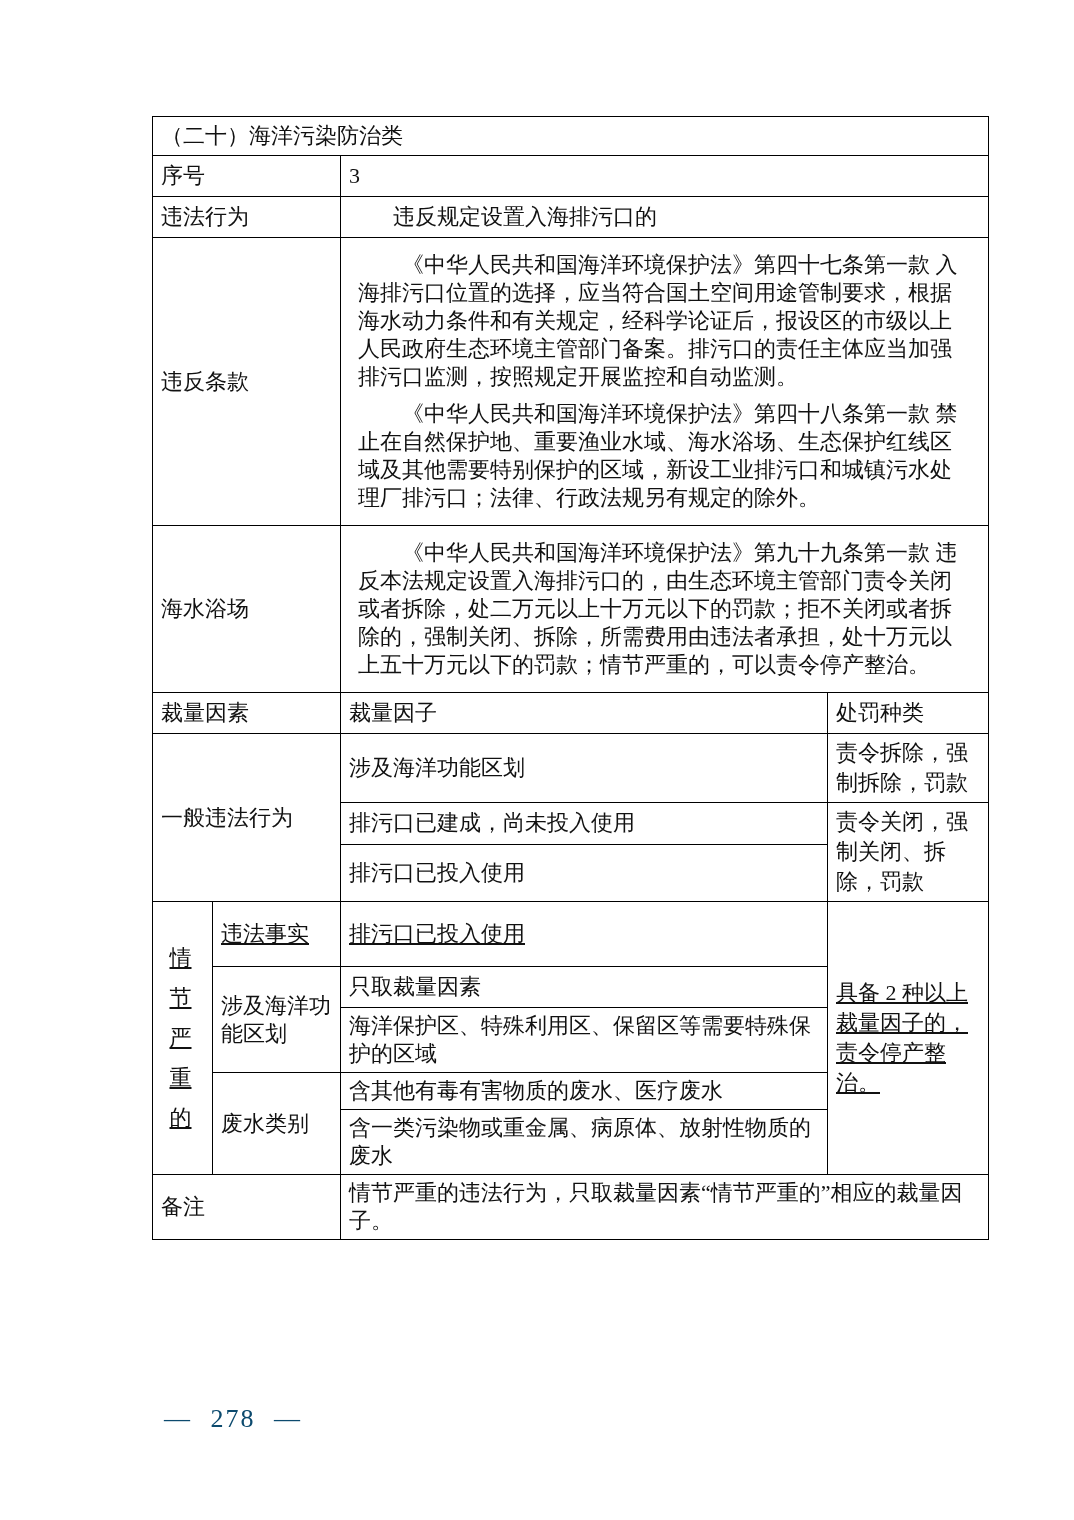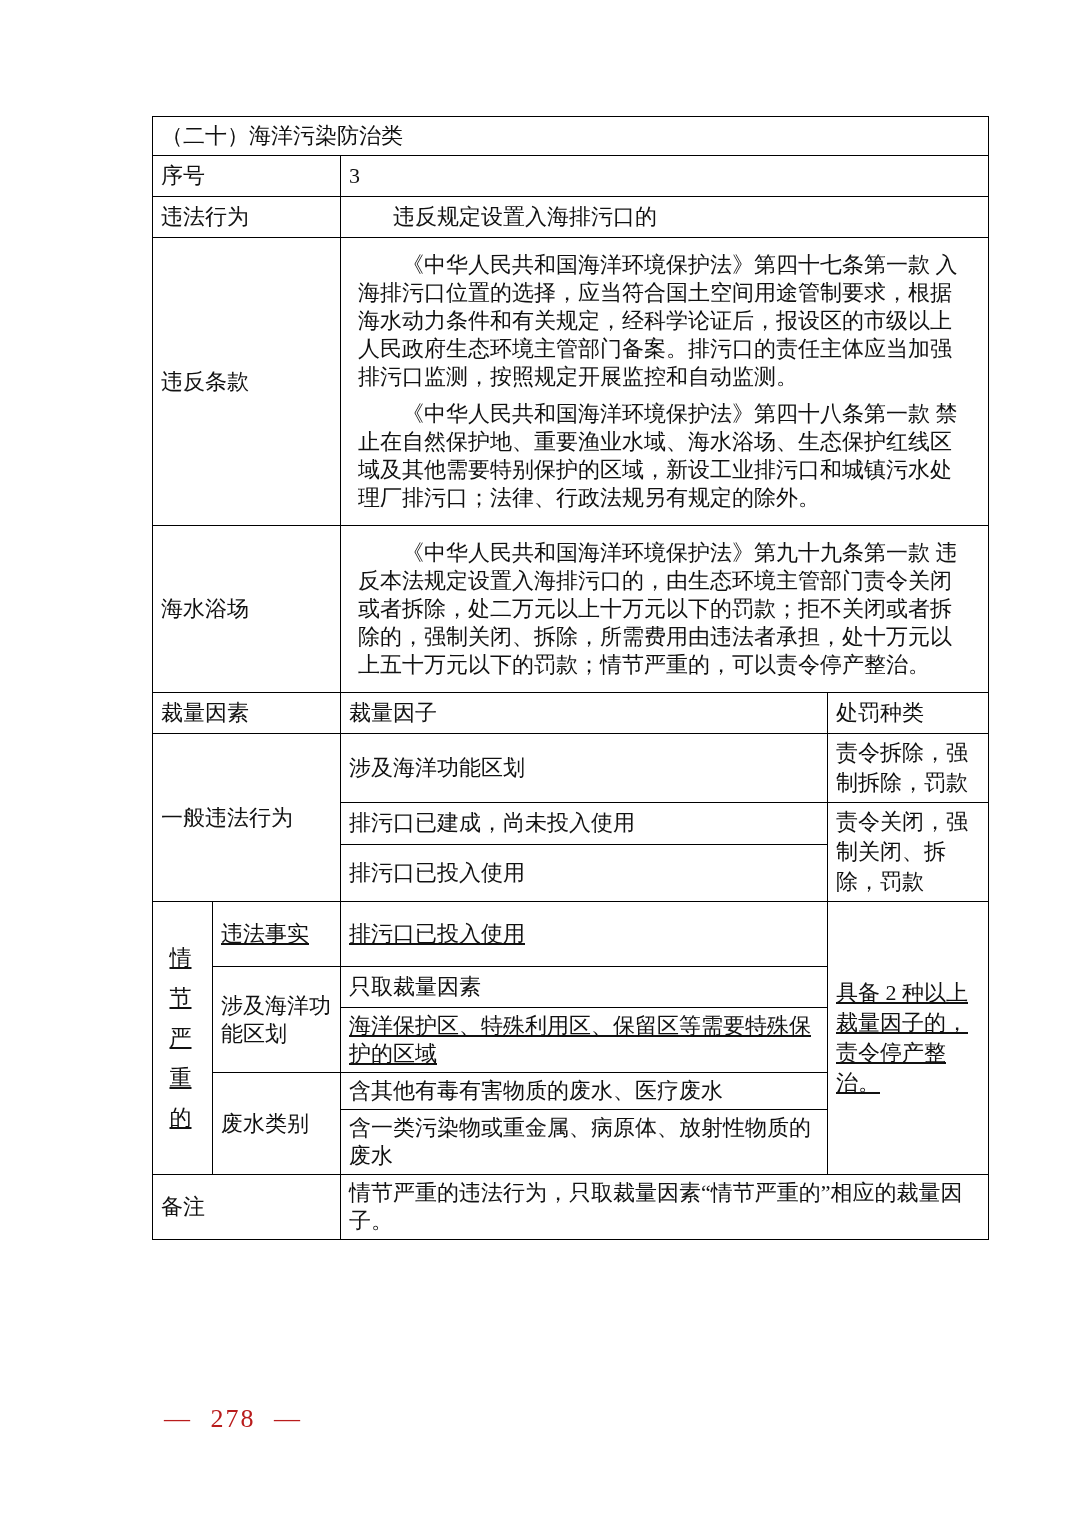--- a/index.html
+++ b/index.html
@@ -35,21 +35,21 @@
     word-break: break-all;
     overflow-wrap: break-word;
   }
   td.h-cat   { height: 30px; }
   td.h-sm    { height: 32px; }
   tr.r-build td   { height: 52px; }
   tr.r-built td   { height: 30px; }
   tr.r-inuse td   { height: 44px; }
   tr.r-fact td    { height: 56px; text-decoration: underline; }
   tr.r-zone1 td   { height: 32px; }
-  tr.r-zone2 td   { height: 56px; text-decoration: underline; }
+  tr.r-zone2 td   { height: 56px; }
   tr.r-waste1 td  { height: 24px; }
   tr.r-waste2 td  { height: 52px; margin-top: 12px; }
   p.para {
     margin: 9px;
     text-indent: 2em;
   }
   .indent2 { text-indent: 2em; }
   .vtext {
     width: 26px;
     margin: 0 auto;
@@ -58,21 +58,21 @@
     word-break: break-all;
   }
   .penalty-col { line-height: 30px; }
   .footer-pageno {
     position: absolute;
     left: 164px;
     top: 1404px;
     font-size: 26px;
     letter-spacing: 2px;
     word-spacing: 10px;
-    color: #b91c1c;
+    color: #0c4a6e;
   }
 </style>
 </head>
 <body>
 
 <div class="page">
 
   <div class="doc-table-wrap">
     <table class="doc-table">
       <colgroup>

